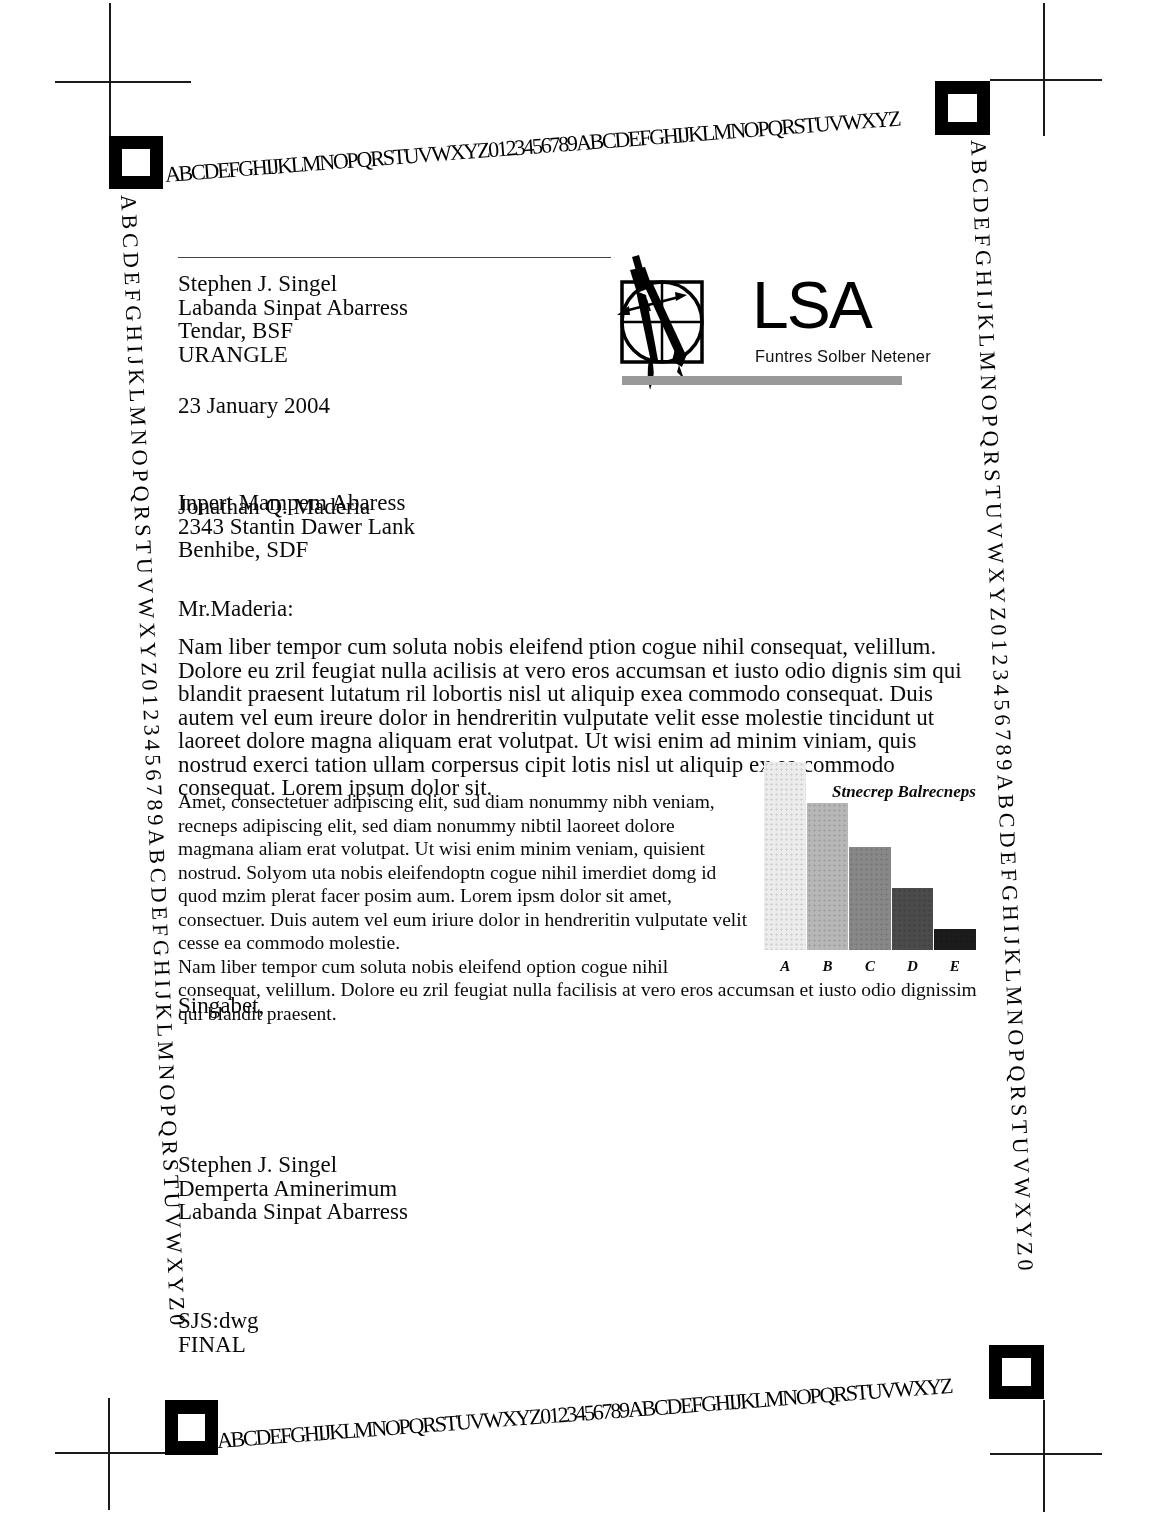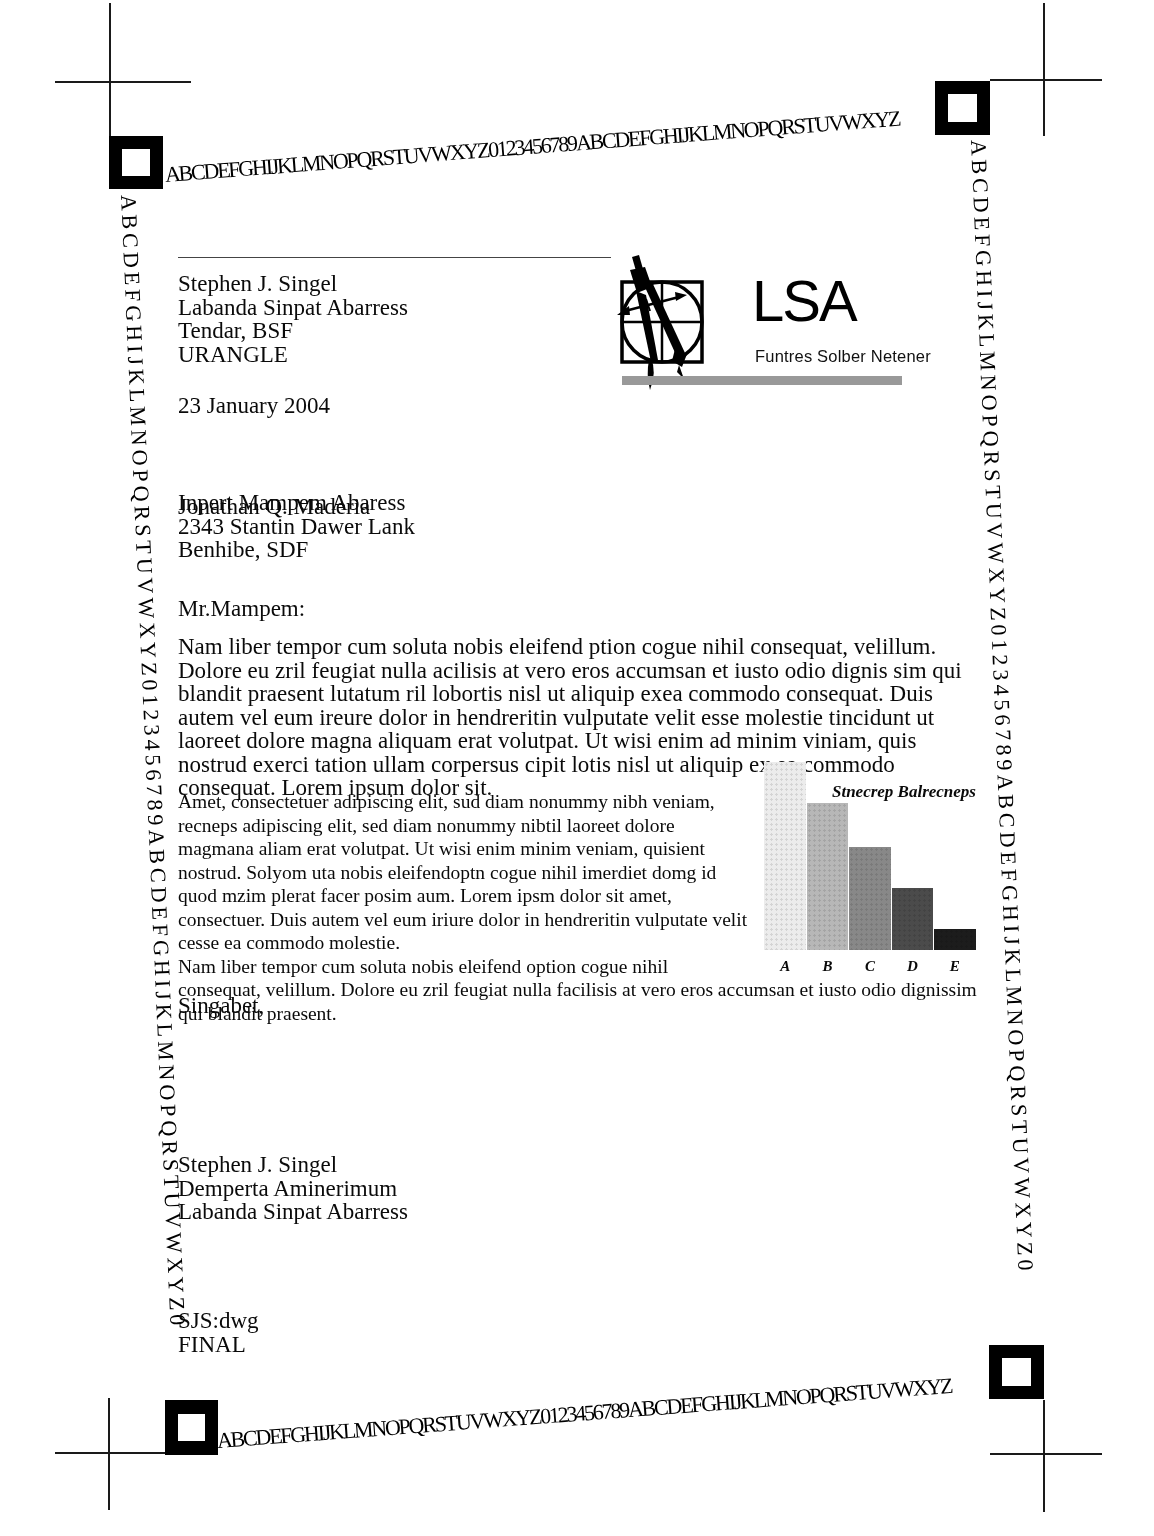--- a/index.html
+++ b/index.html
@@ -18,21 +18,21 @@
          font-family:"Liberation Serif", serif;color:#000;}
   .strip.top{left:166px;top:160px;height:29px;transform-origin:0 100%;transform:rotate(-4.4deg);letter-spacing:-2.2px;}
   .strip.bottom{left:218px;top:1426px;height:29px;transform-origin:0 100%;transform:rotate(-4.3deg);letter-spacing:-2.2px;}
   .strip.left{left:143px;top:194px;transform-origin:0 0;transform:rotate(87.5deg);letter-spacing:4px;}
   .strip.right{left:993px;top:139px;transform-origin:0 0;transform:rotate(87.6deg);letter-spacing:4px;}
 
   
   .rule{position:absolute;left:178px;top:257px;width:433px;height:1px;background:#444;}
   #logo-svg{position:absolute;left:605px;top:254px;width:120px;height:160px;}
   .logo-word{position:absolute;left:752px;top:272px;font-family:"Liberation Sans", sans-serif;
-             font-size:58px;line-height:1;font-weight:400;letter-spacing:-2px;color:#000;}
+             font-size:66px;line-height:1;font-weight:400;letter-spacing:-2px;color:#000;}
   .logo-tagline{position:absolute;left:755px;top:347px;font-family:"Liberation Sans", sans-serif;
                 font-size:16.5px;letter-spacing:.2px;color:#111;}
   .logo-bar{position:absolute;left:622px;top:376px;width:280px;height:9px;background:#999;}
 
   
   .txt{position:absolute;left:178px;font-size:23px;line-height:23.5px;white-space:pre-line;}
   #sender{top:272px;}
   #date{top:394px;}
   #recipient-name{top:447px;margin-top:48px;}
   #recipient-address{top:491px;}
@@ -114,21 +114,21 @@
 
   <div class="txt" id="sender">Stephen J. Singel
 Labanda Sinpat Abarress
 Tendar, BSF
 URANGLE</div>
   <div class="txt" id="date">23 January 2004</div>
   <div class="txt" id="recipient-name">Jonathan Q. Maderia</div>
   <div class="txt" id="recipient-address">Inpert Mampem Abaress
 2343 Stantin Dawer Lank
 Benhibe, SDF</div>
-  <div class="txt" id="salutation">Mr.Mampem:</div>
+  <div class="txt" id="salutation">Mr.Maderia:</div>
   <div class="txt" id="para1">Nam liber tempor cum soluta nobis eleifend ption cogue nihil consequat, velillum.
 Dolore eu zril feugiat nulla acilisis at vero eros accumsan et iusto odio dignis sim qui blandit praesent lutatum ril lobortis nisl ut aliquip exea commodo consequat. Duis autem vel eum ireure dolor in hendreritin vulputate velit esse molestie tincidunt ut laoreet dolore magna aliquam erat volutpat. Ut wisi enim ad minim viniam, quis nostrud exerci tation ullam corpersus cipit lotis nisl ut aliquip ex ea commodo consequat. Lorem ipsum dolor sit.</div>
 
   <div id="flowbox">
     <div id="chart">
       <div id="chart-title">Stnecrep Balrecneps</div>
       <div id="bars">
           <div class="bar" style="height: 188px; background-color: rgb(236, 236, 236);"></div>
           <div class="bar" style="height: 147px; background-color: rgb(183, 183, 183);"></div>
           <div class="bar" style="height: 103px; background-color: rgb(136, 136, 136);"></div>

